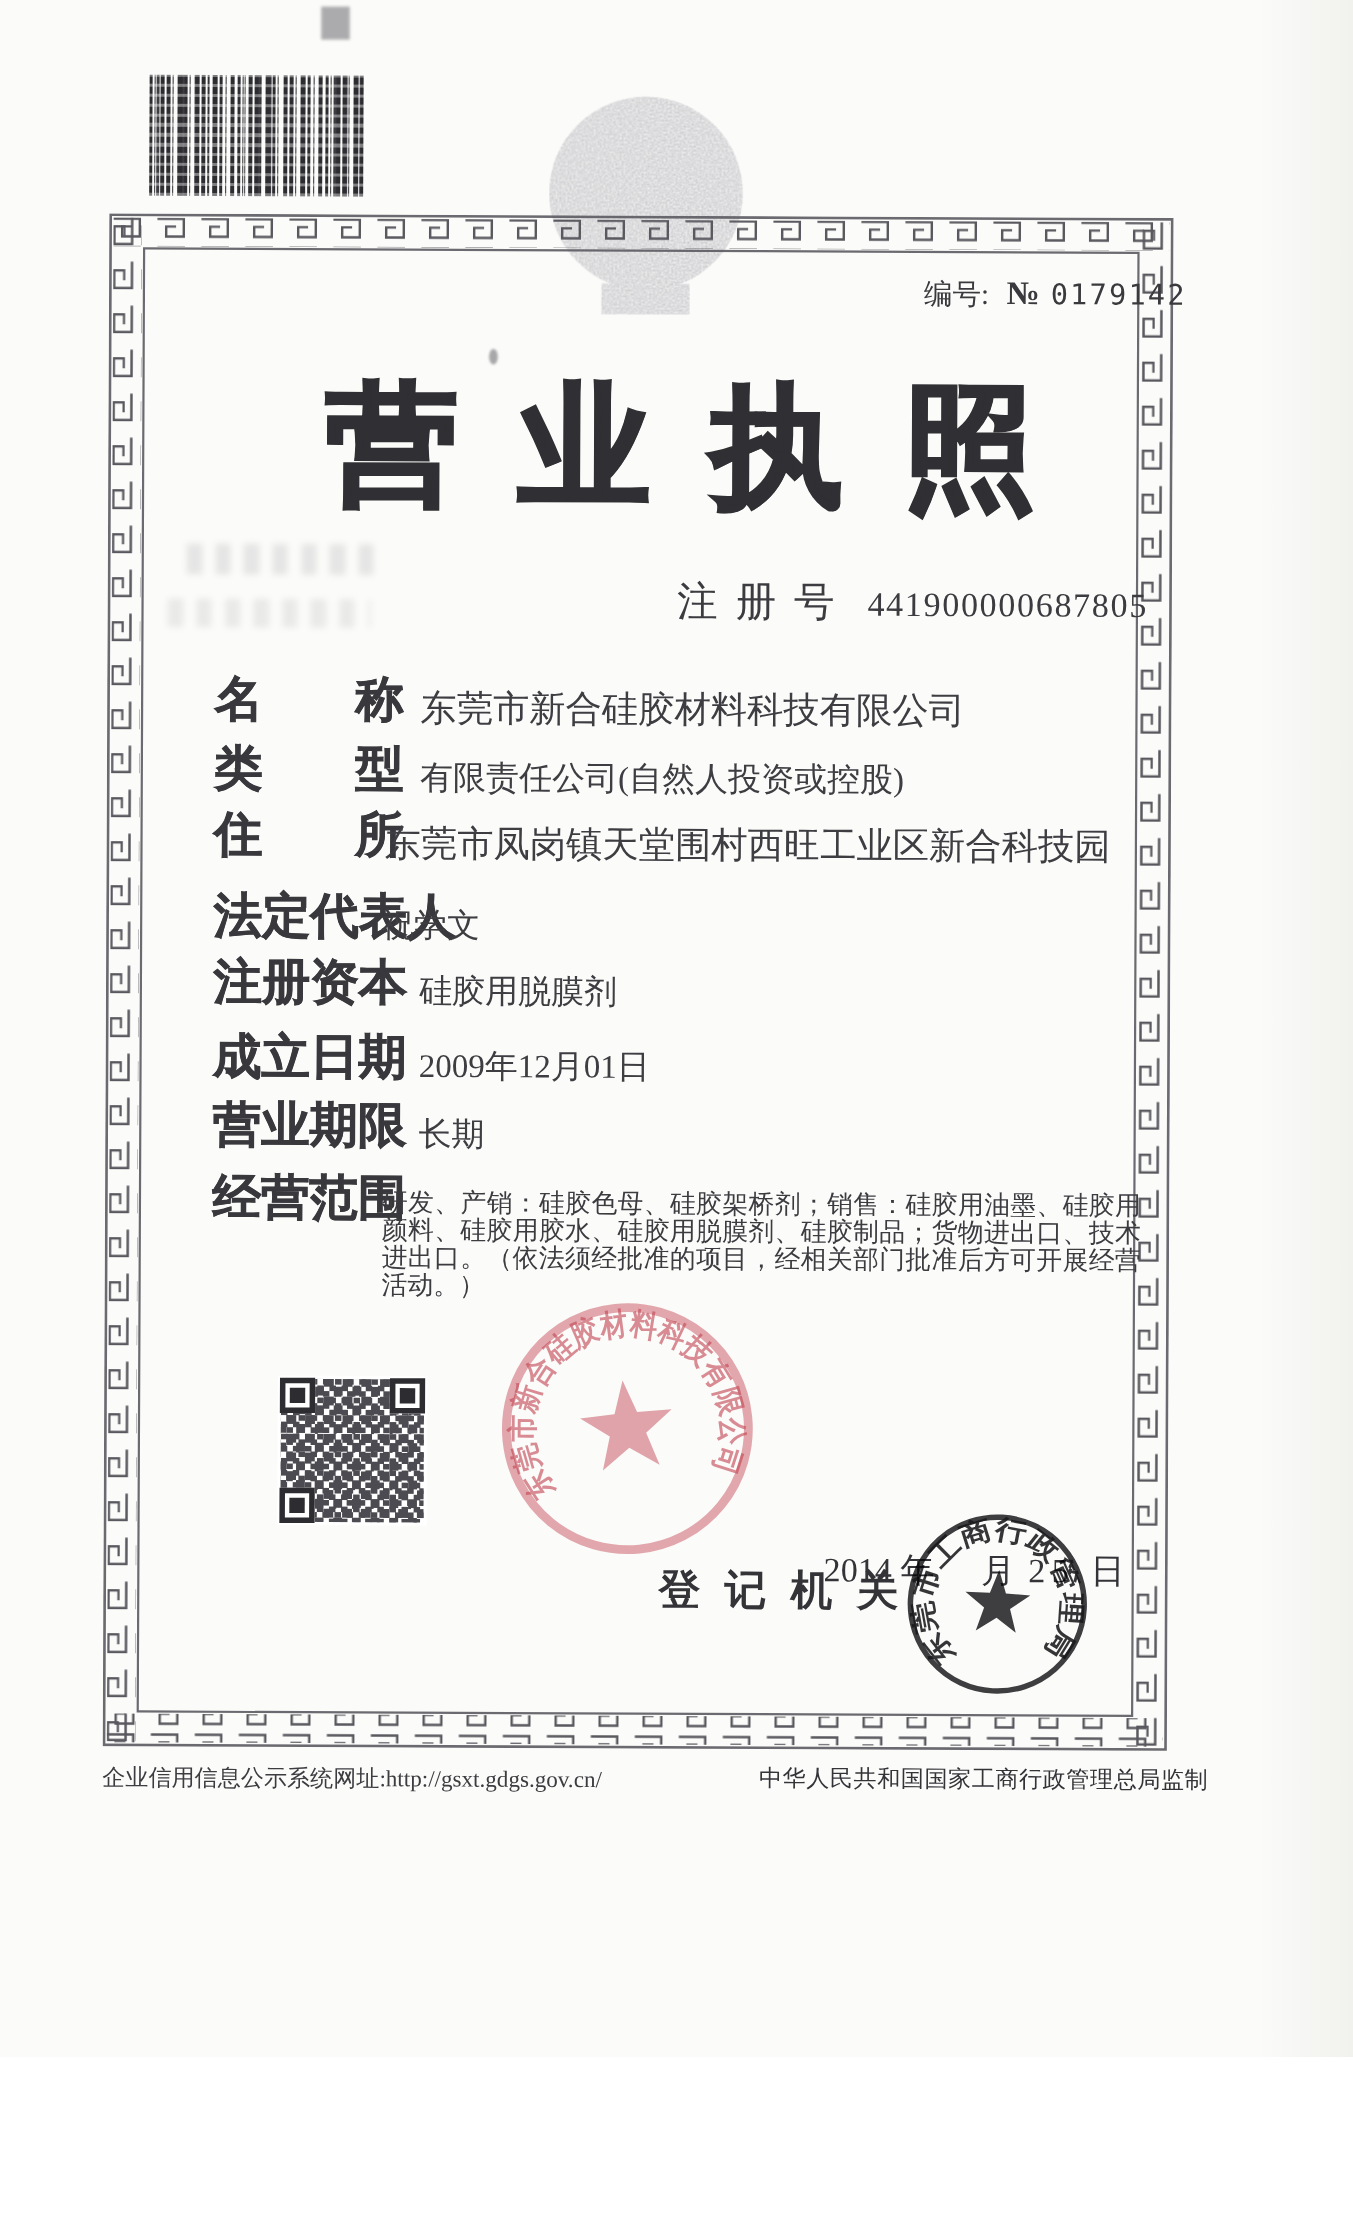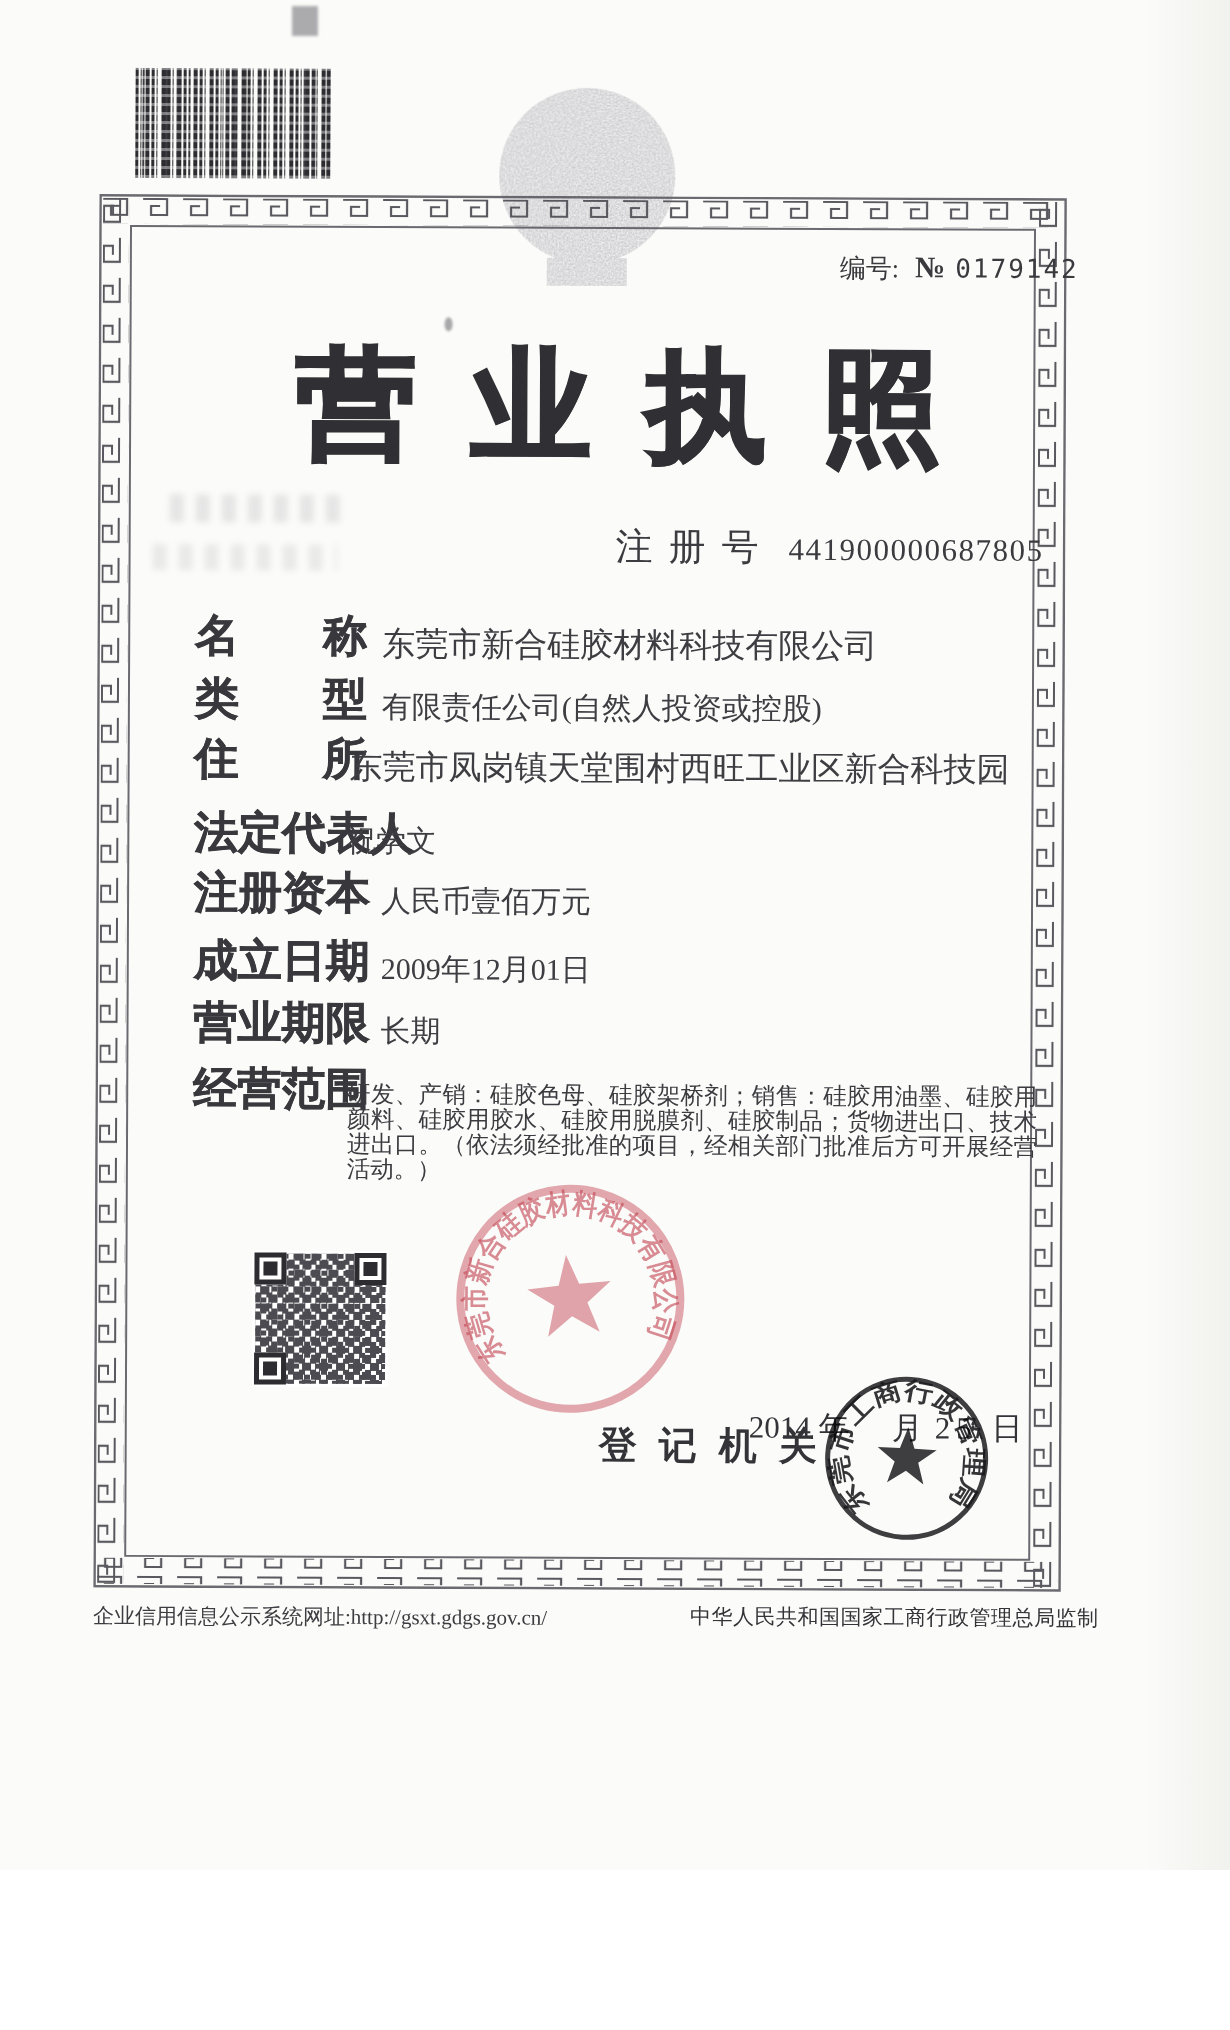--- a/index.html
+++ b/index.html
@@ -194,21 +194,21 @@
         </div>
       <div class="val">祝学文</div>
     </div>
     <div class="row" id="row4">
       <div class="lab">
           <span>注</span>
           <span>册</span>
           <span>资</span>
           <span>本</span>
         </div>
-      <div class="val">人民币壹佰万元</div>
+      <div class="val">硅胶用脱膜剂</div>
     </div>
     <div class="row" id="row5">
       <div class="lab">
           <span>成</span>
           <span>立</span>
           <span>日</span>
           <span>期</span>
         </div>
       <div class="val">2009年12月01日</div>
     </div>

